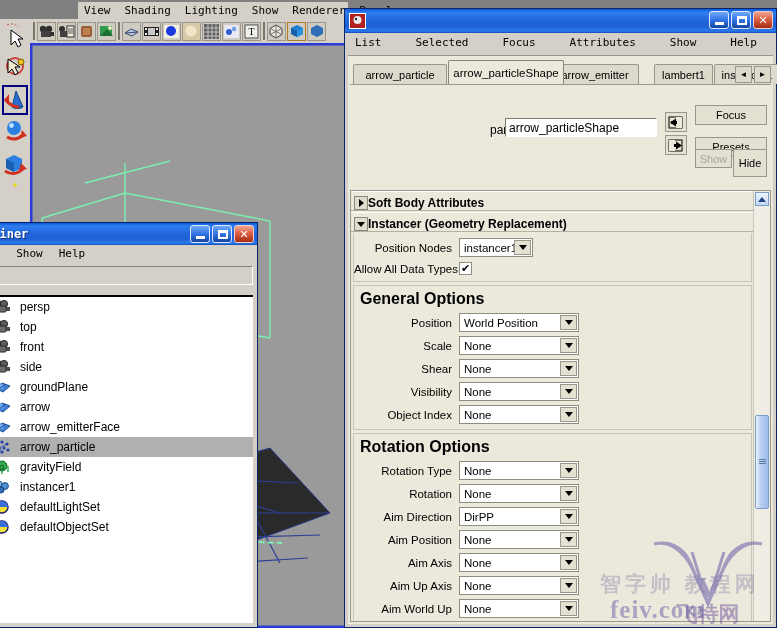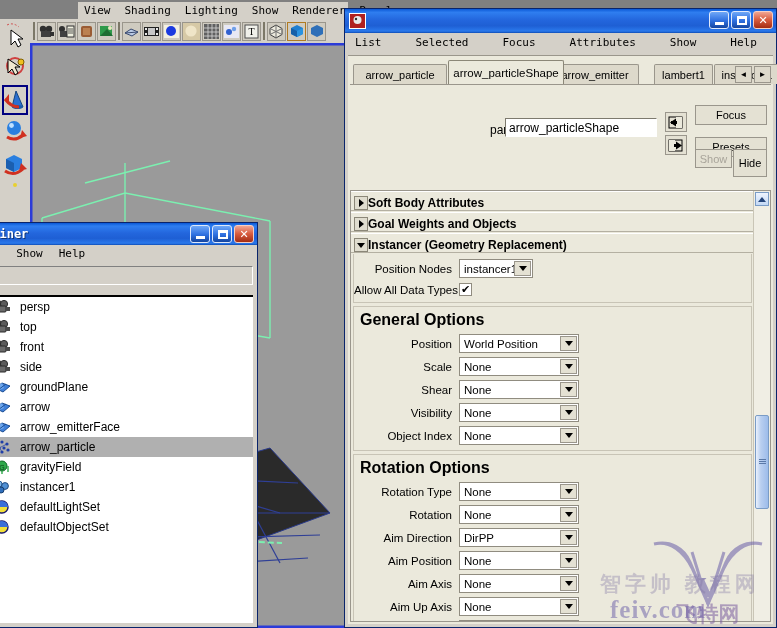--- a/index.html
+++ b/index.html
@@ -610,26 +610,20 @@
     <div class="ae-scroll">
       <div class="ae-content">
 
         <div class="frame-head">
           <span class="tri-btn">
               <span class="tri right"></span>
             </span>
           <span class="frame-title">Soft Body Attributes</span>
         </div>
 
-        <div class="frame-head">
-          <span class="tri-btn">
-              <span class="tri right"></span>
-            </span>
-          <span class="frame-title">Goal Weights and Objects</span>
-        </div>
 
         <div class="frame-head">
           <span class="tri-btn">
               <span class="tri down"></span>
             </span>
           <span class="frame-title">Instancer (Geometry Replacement)</span>
         </div>
 
         <div class="groupbox" style="border-top:none;padding-top:3px;">
           <div class="attr-row">

